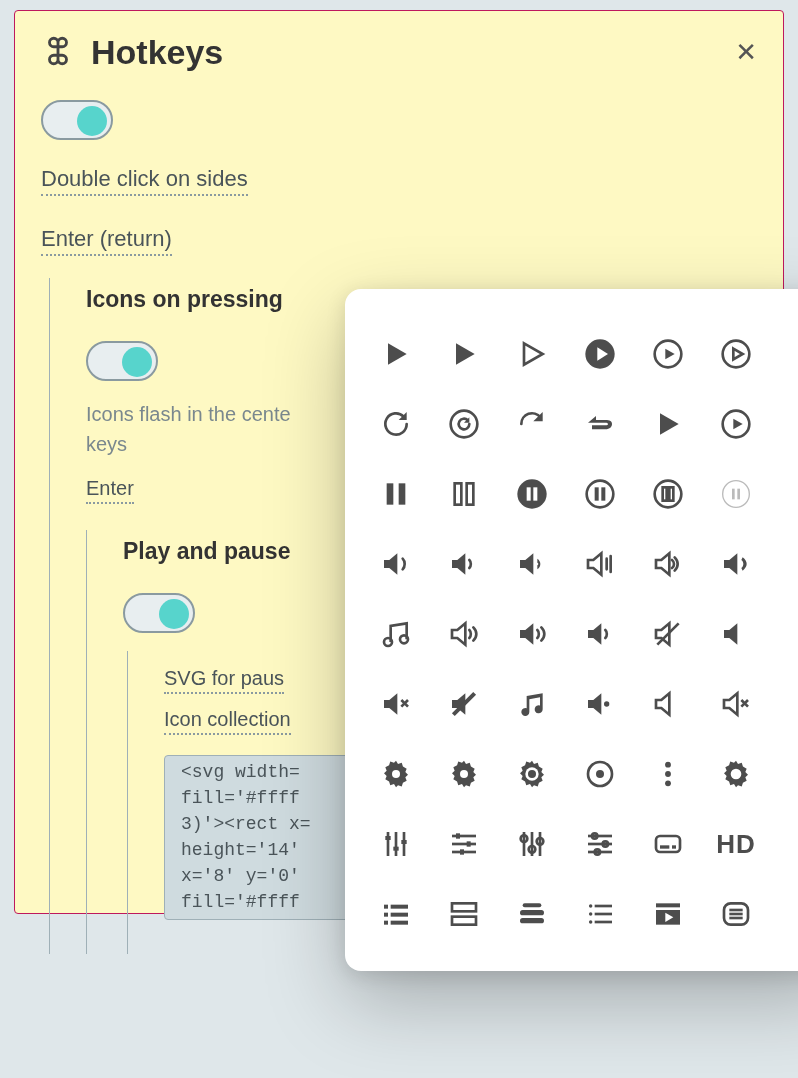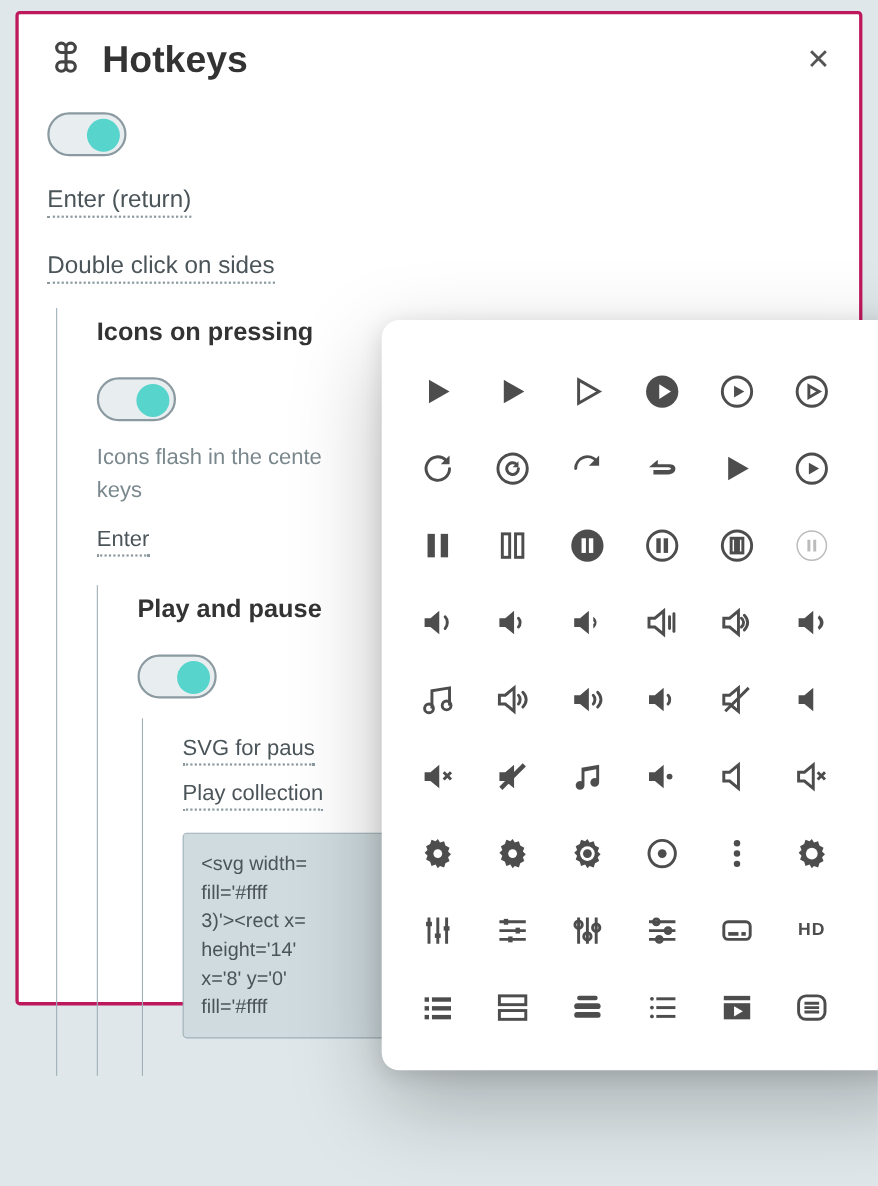--- a/index.html
+++ b/index.html
@@ -6,23 +6,23 @@
   html, body {
     margin: 0; padding: 0;
     width: 798px; height: 1078px;
     background: #dfe7ea;
     font-family: -apple-system, BlinkMacSystemFont, "Segoe UI", Arial, sans-serif;
     color: #444;
     overflow: hidden;
   }
   .panel {
     margin: 10px 14px 0 14px;
-    border: 3px solid #be185d;
+    border: 1px solid #be185d;
     border-radius: 4px;
-    background: #ffffff;
+    background: #fef9c3;
     padding: 22px 26px;
     position: relative;
     height: 904px;
   }
   .header-row {
     display: flex;
     align-items: center;
     gap: 16px;
   }
   .cmd-icon svg { width: 34px; height: 34px; stroke:#444; fill:none; stroke-width:2;}
@@ -85,22 +85,22 @@
   .sub2 {
     margin-left: 4px;
     border-left: 1px solid #9fb0b7;
     padding-left: 36px;
     padding-top: 8px;
   }
   .codebox {
     background:#cfdbdf;
     border:1px solid #9fb0b7;
     border-radius:4px;
-    padding:14px 16px;
-    font-family: Liberation Sans, sans-serif;
+    padding:3px 16px;
+    font-family: Liberation Mono, monospace;
     font-size:18px;
     line-height:1.45;
     color:#4a5459;
     white-space:pre-wrap;
     word-break:break-all;
     margin-top:14px;
     max-width: 260px;
   }
 
   
@@ -122,21 +122,21 @@
     align-items:center;
   }
   .icon-cell {
     width:34px; height:34px;
     display:flex; align-items:center; justify-content:center;
     cursor:pointer;
   }
   .icon-cell svg { width:32px; height:32px; }
   .fillg { fill:#4d4d4d; }
   .strokeg { stroke:#4d4d4d; fill:none; stroke-width:2; }
-  .hd-text { font-family:inherit; font-weight:800; font-size:16px; color:#4d4d4d; letter-spacing:1px;}
+  .hd-text { font-family:inherit; font-weight:800; font-size:26px; color:#4d4d4d; letter-spacing:1px;}
 </style>
 </head>
 <body>
 
 <div class="panel">
 
   <div class="header-row">
     <span class="cmd-icon">
       <svg viewBox="0 0 24 24">
           <path d="M9 3a3 3 0 0 0-3 3 3 3 0 0 0 3 3h6a3 3 0 0 0 3-3 3 3 0 0 0-3-3 3 3 0 0 0-3 3v12a3 3 0 0 0 3 3 3 3 0 0 0 3-3 3 3 0 0 0-3-3H9a3 3 0 0 0-3 3 3 3 0 0 0 3 3 3 3 0 0 0 3-3V6a3 3 0 0 0-3-3z"></path>
@@ -144,41 +144,41 @@
     </span>
     <span class="title">Hotkeys</span>
   </div>
 
   <span class="close-x">✕</span>
 
   <div class="toggle">
       <div class="knob"></div>
     </div>
 
+  <div><span class="linklike">Double click on sides</span></div>
   <div><span class="linklike">Enter (return)</span></div>
-  <div><span class="linklike">Double click on sides</span></div>
 
   <div class="sub1">
     <div class="sect-title">Icons on pressing</div>
     <div class="toggle">
         <div class="knob"></div>
       </div>
     <div class="helptext" style="white-space:pre-line;">Icons flash in the cente
 keys</div>
     <div><span class="linklike" style="font-size:20px; margin-bottom:26px;">Enter</span></div>
 
     <div class="sub1" style="margin-left:0;">
       <div class="sect-title">Play and pause</div>
       <div class="toggle">
           <div class="knob"></div>
         </div>
 
       <div class="sub2">
         <div><span class="linklike" style="font-size:20px; margin-bottom:6px;text-align:right;">SVG for paus</span></div>
-        <div><span class="linklike" style="font-size:20px; margin-bottom:6px;">Play collection</span></div>
+        <div><span class="linklike" style="font-size:20px; margin-bottom:6px;">Icon collection</span></div>
         <div class="codebox">&lt;svg width=
 fill='#ffff
 3)'&gt;&lt;rect x=
 height='14'
 x='8' y='0'
 fill='#ffff</div>
         <div style="height:34px;"></div>
       </div>
     </div>
   </div>

